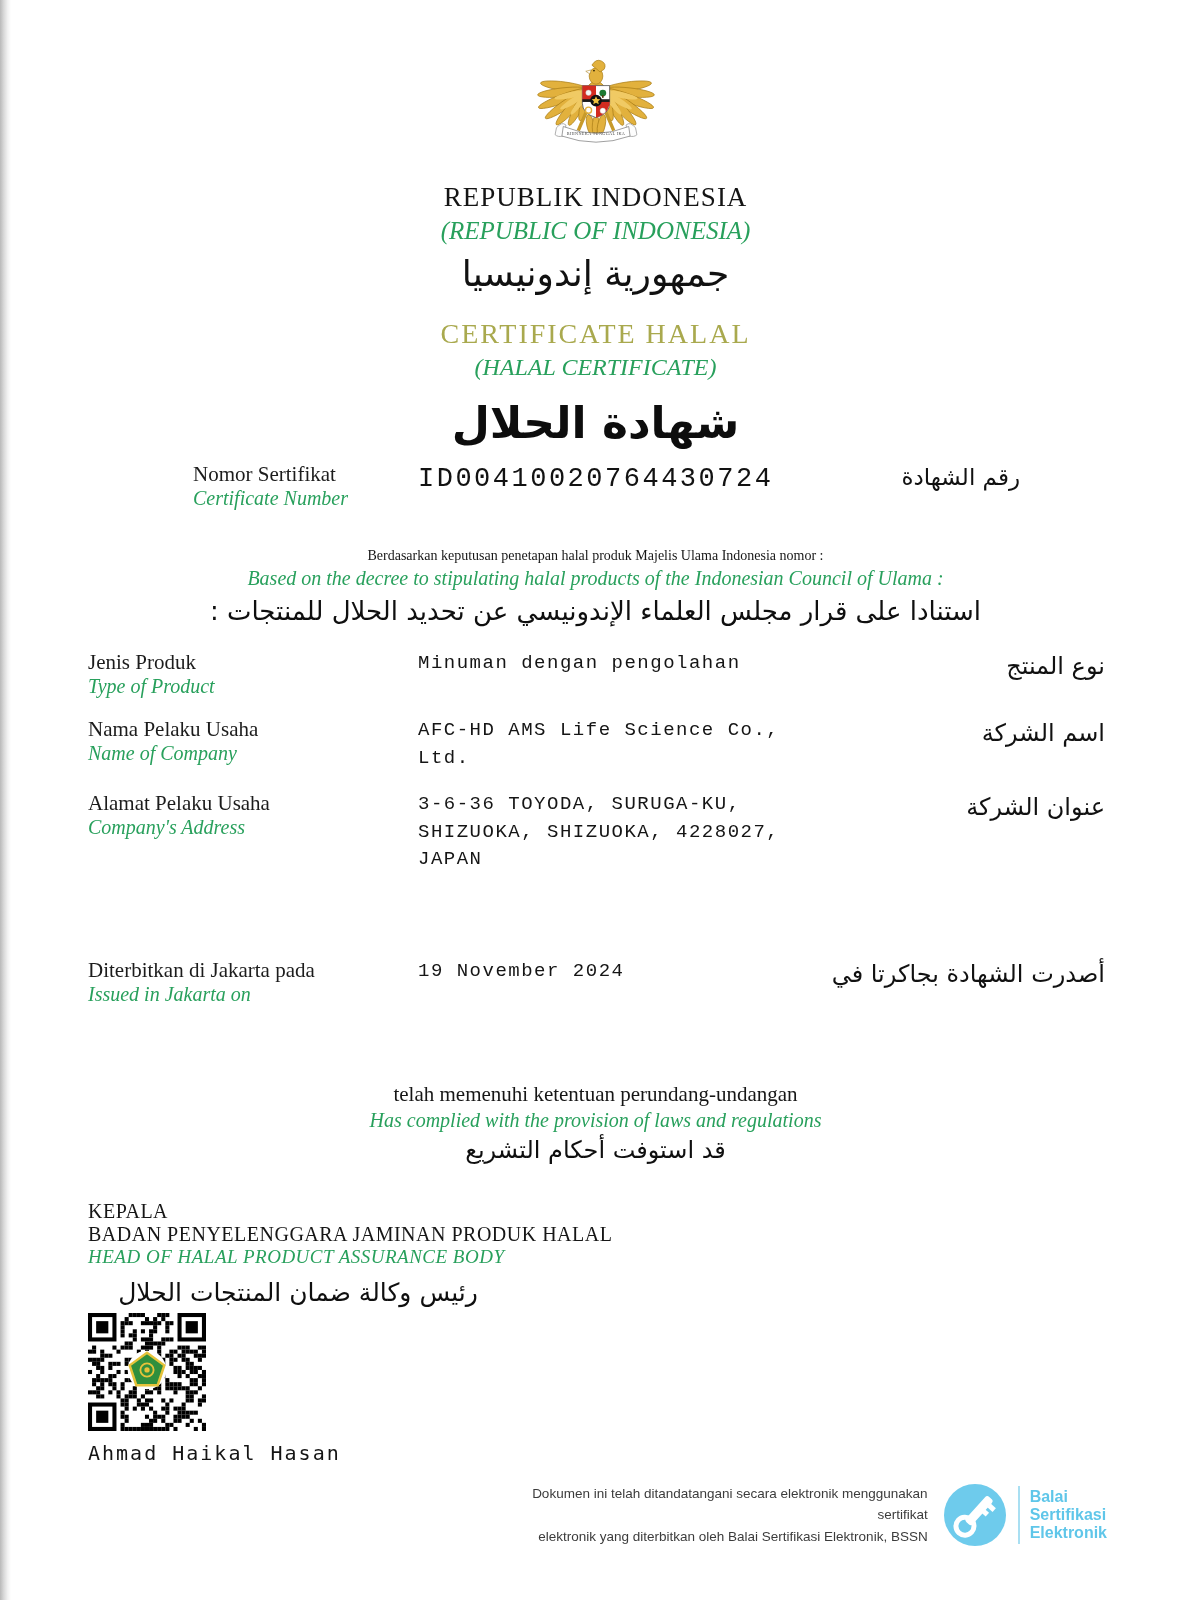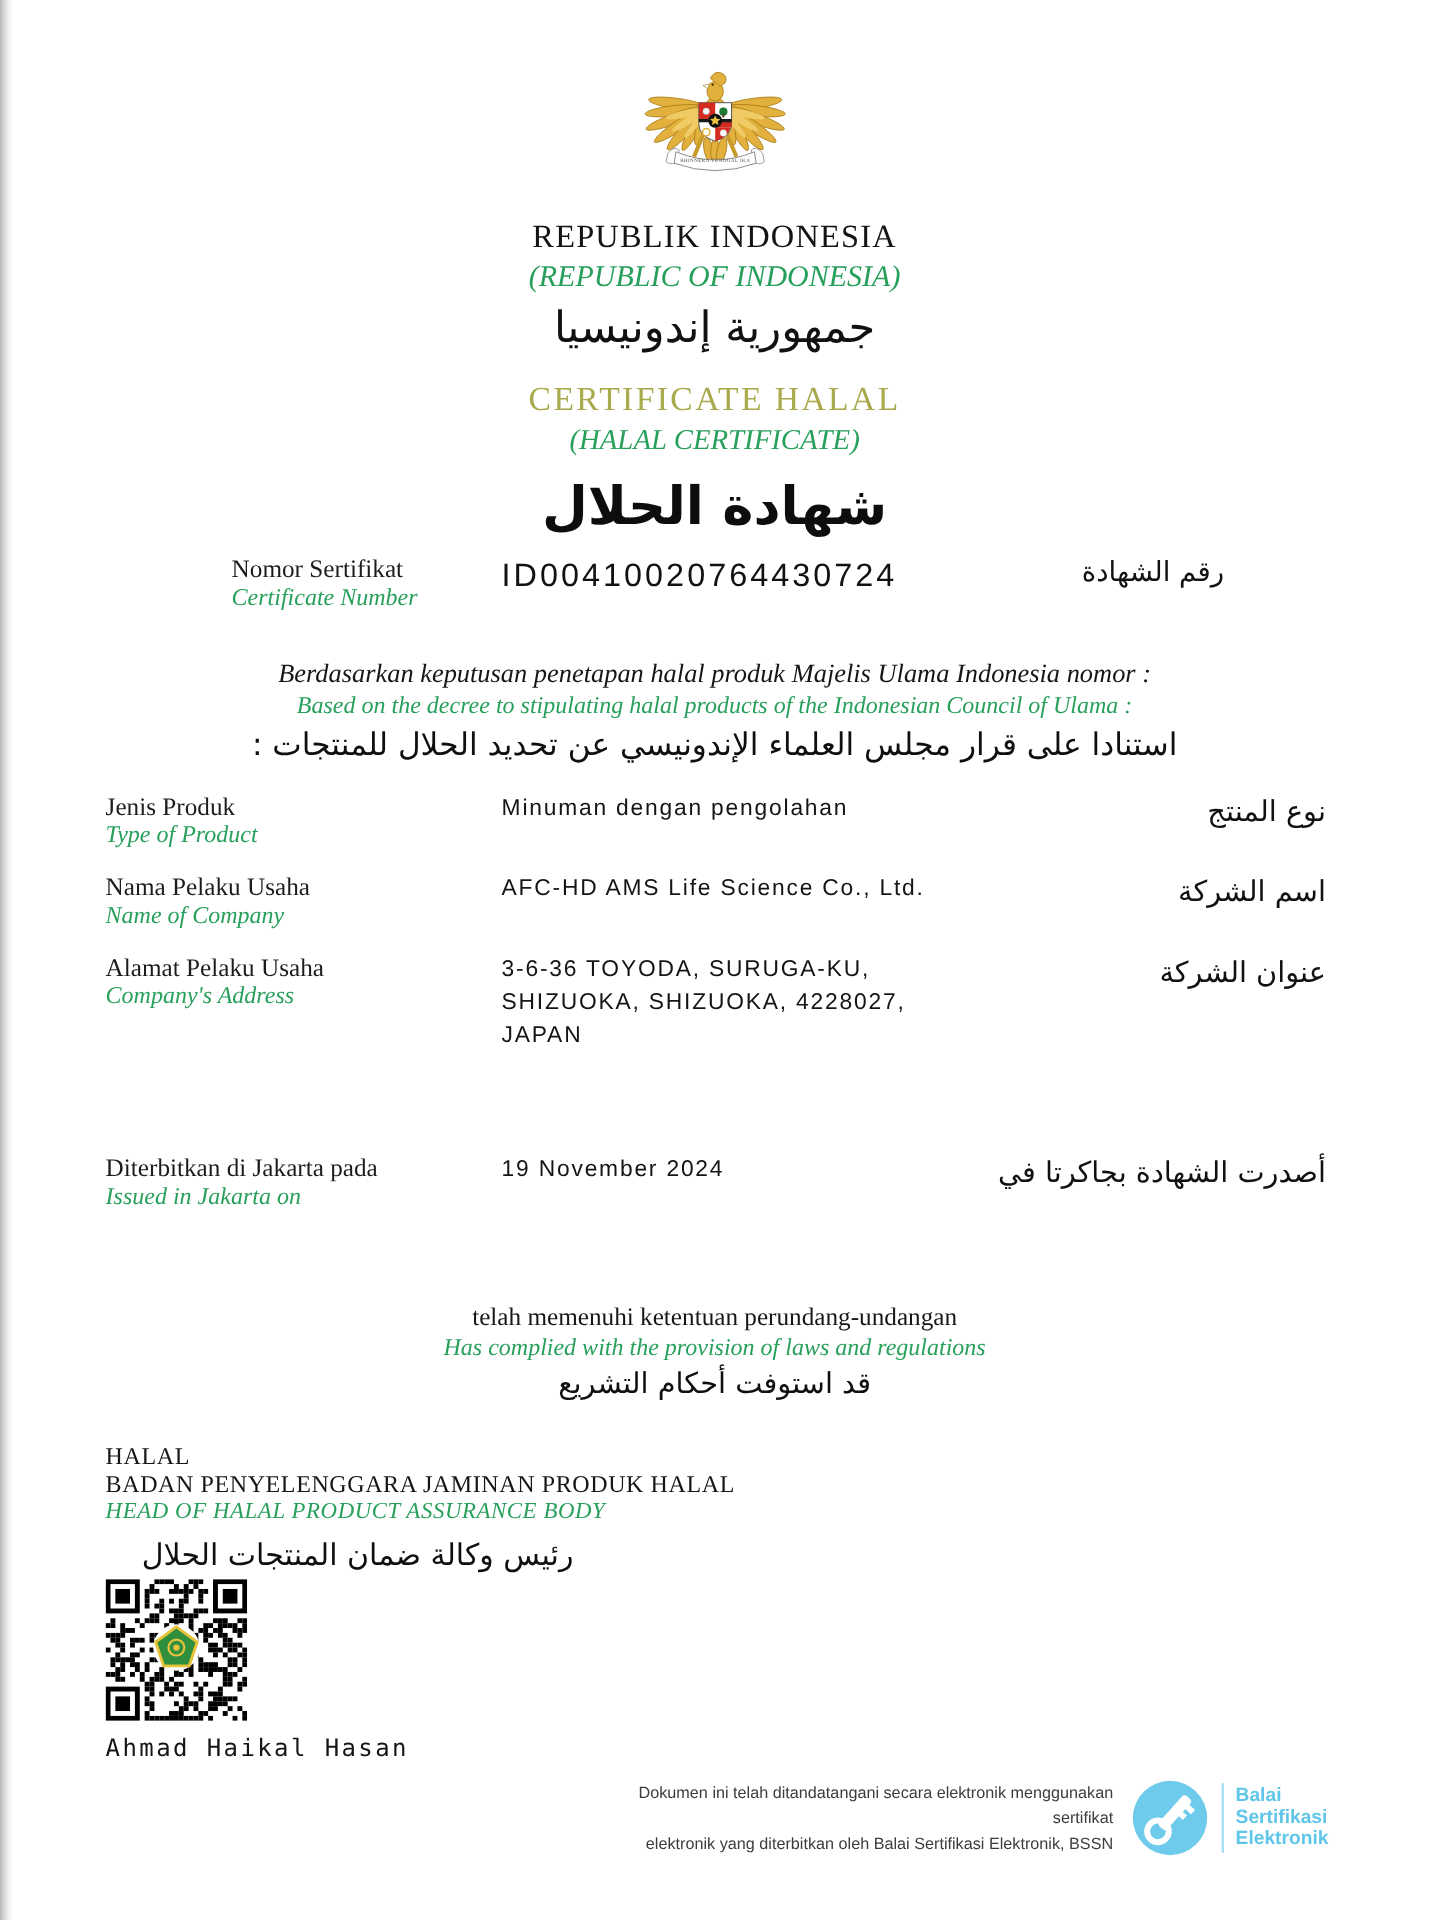--- a/index.html
+++ b/index.html
@@ -9,21 +9,21 @@
     margin:0 auto; overflow:hidden; color:#1b1b1b;
     font-family:"Liberation Serif", serif;
   }
   .page-edge {
     position:absolute; left:0; top:0; width:11px; height:100%;
     background:linear-gradient(to right,#b9b9b9 0%,#d9d9d9 35%,#f2f2f2 70%,#ffffff 100%);
   }
   .serif  { font-family:"Liberation Serif", serif; }
   .gi     { font-family:"Liberation Serif", serif; font-style:italic; color:#28a05c; }
   .ar     { font-family:"DejaVu Sans", sans-serif; direction:rtl; unicode-bidi:isolate; }
-  .mono   { font-family:Liberation Sans, sans-serif; }
+  .mono   { font-family:Liberation Mono, monospace; }
 
   .header { padding-top:16px; text-align:center; }
   .emblem-wrap { height:146px; display:flex; justify-content:center; }
 
   .t-republik { font-size:27px; letter-spacing:1px; margin-top:20px; color:#141414; }
   .t-republic { font-size:25px; margin-top:4px; }
   .t-ar-state { font-size:36px; margin-top:8px; color:#111; }
   .t-sertif   { font-size:28px; letter-spacing:2px; margin-top:24px; color:#a9a94e; }
   .t-halalcert{ font-size:24px; margin-top:4px; }
   .t-ar-big   { font-size:44px; font-weight:bold; margin-top:16px; color:#0d0d0d; }
@@ -35,21 +35,21 @@
   .lab-en { font-size:20px; }
   .val    { font-size:19px; letter-spacing:1.5px; color:#151515; line-height:1.45; }
   .ar-lab { font-size:24px; text-align:right; color:#111; padding-top:2px; }
 
   .cert-row { margin-top:14px; }
   .cert-row .labcol { padding-left:105px; }
   .cert-val { font-size:27px; letter-spacing:2.5px; color:#121212; margin-top:2px; }
   .cert-row .ar-lab { padding-right:85px; font-size:23px; }
 
   .decree { margin-top:38px; text-align:center; }
-  .decree-id { font-size:22px; color:#161616;font-style:italic; }
+  .decree-id { font-size:14px; color:#161616; }
   .decree-en { font-size:20px; margin-top:3px; }
   .decree-ar { font-size:26px; margin-top:6px; color:#0f0f0f; }
   .decree-no { font-size:21px; letter-spacing:1.5px; margin-top:8px; color:#151515; }
 
   .fields { margin-top:24px; }
   .field-row { margin-bottom:19px; }
   .issued-row { margin-top:84px; }
 
   .compliance { margin-top:76px; text-align:center; }
   .comp-id { font-size:21px; color:#161616; }
@@ -219,21 +219,21 @@
   </div>
 
   <div class="compliance">
     <div class="comp-id serif">telah memenuhi ketentuan perundang-undangan</div>
     <div class="comp-en gi">Has complied with the provision of laws and regulations</div>
     <div class="comp-ar ar">قد استوفت أحكام التشريع</div>
   </div>
 
   <div class="content">
     <div class="signature">
-      <div class="sig-kepala serif">HALAL</div>
+      <div class="sig-kepala serif">KEPALA</div>
       <div class="sig-badan serif">BADAN PENYELENGGARA JAMINAN PRODUK HALAL</div>
       <div class="sig-en gi">HEAD OF HALAL PRODUCT ASSURANCE BODY</div>
       <div class="sig-ar ar">رئيس وكالة ضمان المنتجات الحلال</div>
       <div class="qr-wrap">
         <svg id="qr" width="118" height="118" viewBox="0 0 116 116">
             <rect x="40" y="0" width="4" height="4" fill="#000"></rect>
             <rect x="44" y="0" width="4" height="4" fill="#000"></rect>
             <rect x="48" y="0" width="4" height="4" fill="#000"></rect>
             <rect x="52" y="0" width="4" height="4" fill="#000"></rect>
             <rect x="68" y="0" width="4" height="4" fill="#000"></rect>

